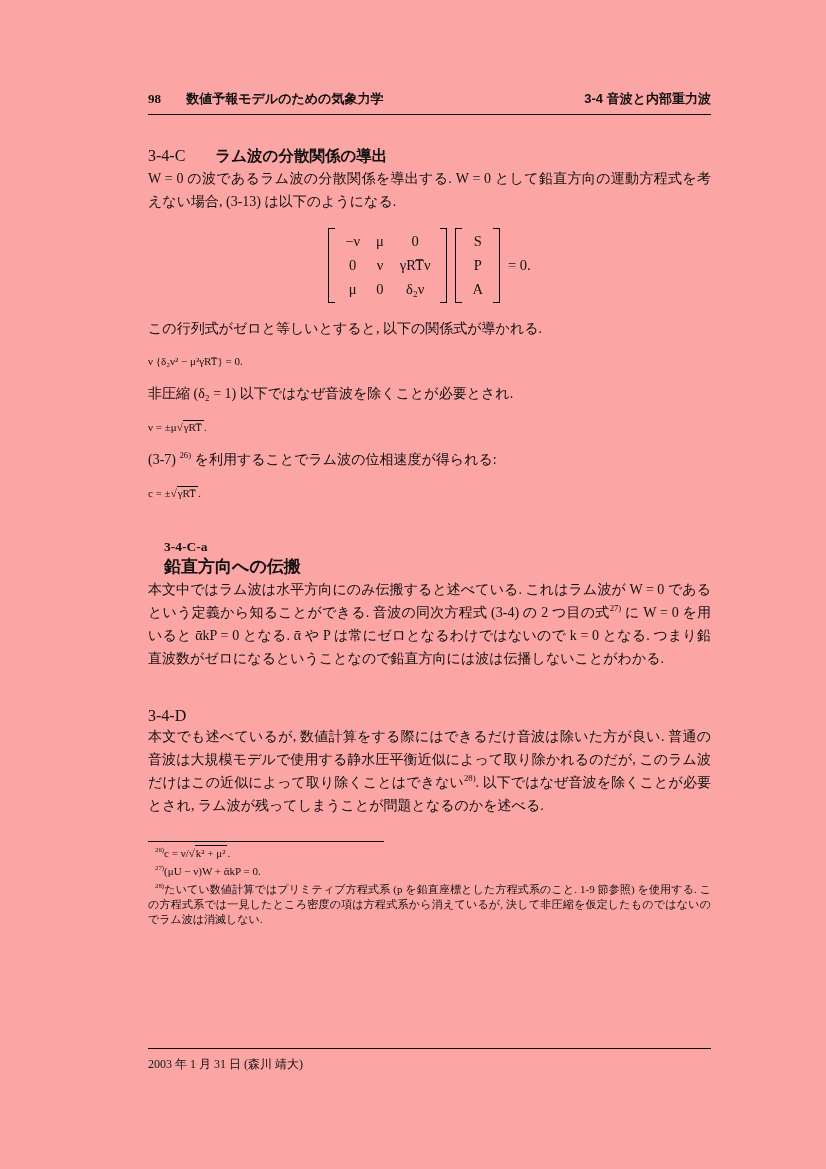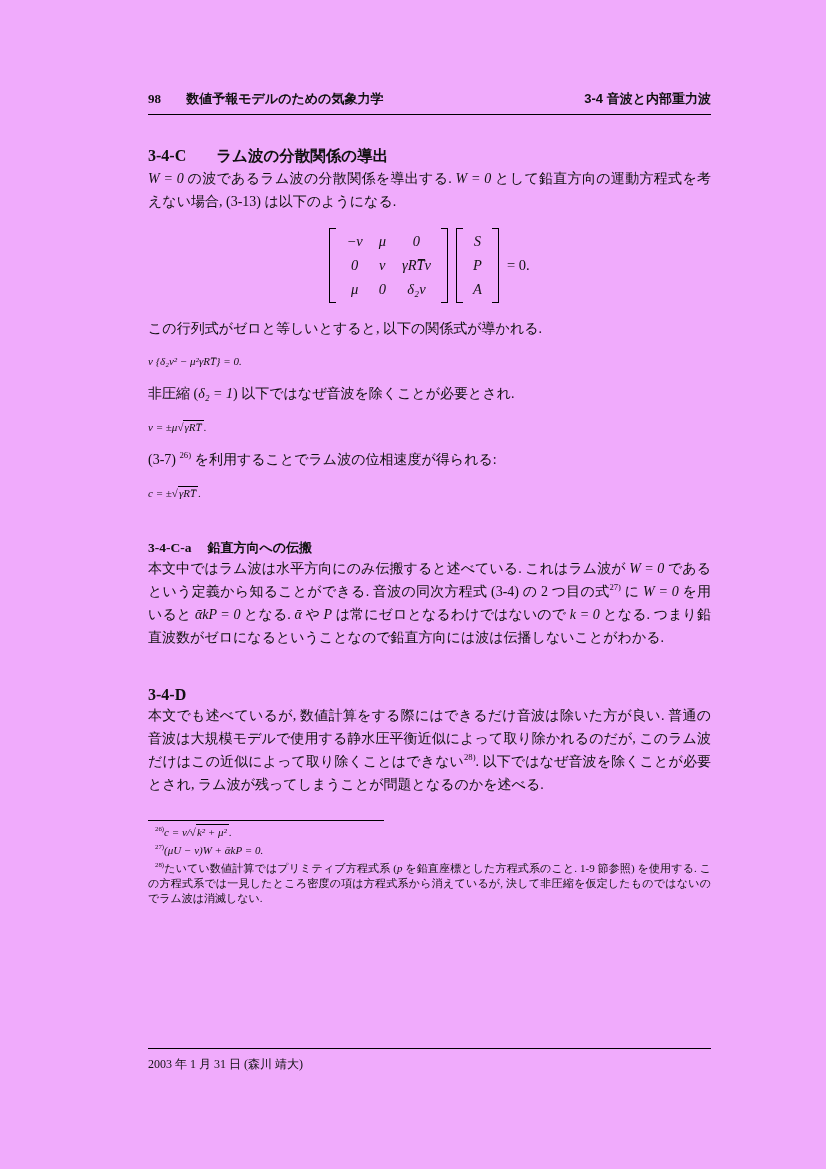--- a/index.html
+++ b/index.html
@@ -1,40 +1,40 @@
 <!DOCTYPE html>
 <html><head>
 <meta charset="utf-8">
 <style>
   html,body{margin:0;padding:0;background:#e8e8e8;}
   .page{
-    position:relative;width:826px;height:1169px;background:#f0abfc;
+    position:relative;width:826px;height:1169px;background:#fca5a5;
     margin:0 auto;overflow:hidden;color:#111;
     font-family:"Liberation Serif", serif;
   }
   .content{position:absolute;left:148px;top:0;width:563px;}
 
   
   .pheader{display:flex;justify-content:space-between;align-items:baseline;padding-top:90px;font-size:13px;font-weight:bold;}
   .pheader .num{font-family:"Liberation Serif", serif;margin-right:22px;}
   .pheader .jp{font-family:"Liberation Sans", sans-serif;}
   .hrule{border-bottom:1.6px solid #000;margin-top:6px;}
 
   
   .h-big{margin-top:31px;display:flex;align-items:baseline;}
-  .h-big .no{font-size:16px;font-weight:bold;font-family:"Liberation Serif", serif;}
+  .h-big .no{font-size:16px;font-weight:normal;font-family:"Liberation Serif", serif;}
   .h-big .tt{font-size:15.5px;font-weight:bold;font-family:"Liberation Sans", sans-serif;margin-left:30px;}
-  .h-small{margin-top:40px;display:flex;align-items:baseline;}
+  .h-small{margin-top:40px;display:flex;align-items:baseline;flex-direction:column;}
   .h-small .no{font-size:13.5px;font-weight:bold;font-family:"Liberation Serif", serif;}
-  .h-small .tt{font-size:13px;font-weight:bold;font-family:"Liberation Sans", sans-serif;margin-left:16px;}
+  .h-small .tt{font-size:17px;font-weight:bold;font-family:"Liberation Sans", sans-serif;margin-left:16px;}
 
   
   p.body{font-size:14px;line-height:23px;text-align:justify;margin:0;}
   .mt30{margin-top:29px;} .mt14{margin-top:13px;} .mt16{margin-top:16px;} .mt32{margin-top:31px;} .mt38{margin-top:37px;}
-  .mi{font-style:italic;font-family:"Liberation Serif", serif;}
+  .mi{font-family:"Liberation Serif", serif;}
   sup{font-size:0.62em;line-height:0;}
 
   
   .equation{display:flex;justify-content:flex-start;align-items:center;font-size:11px;margin:15px 0;}
   .sqrt{display:inline-flex;align-items:baseline;}
   .sqrt .rad{border-top:1.1px solid #000;padding:0 2px 0 1px;}
 
   
   .matrixwrap{margin:15px 0 14px 0;display:flex;justify-content:center;align-items:center;font-size:14.5px;}
   .bracket{align-self:stretch;width:6px;}

